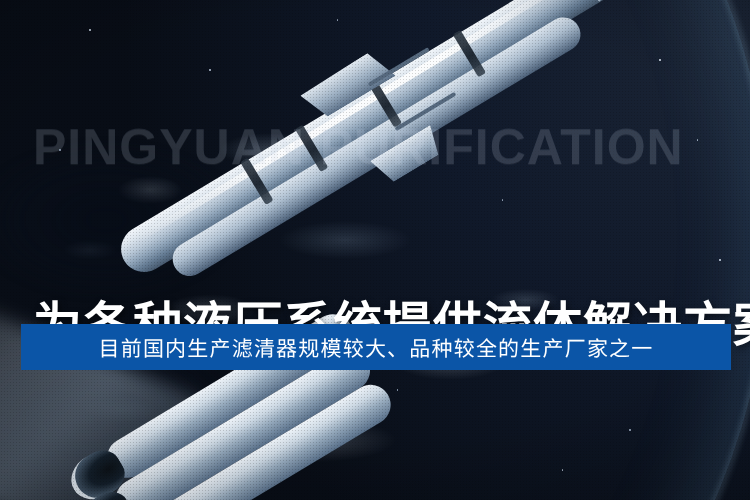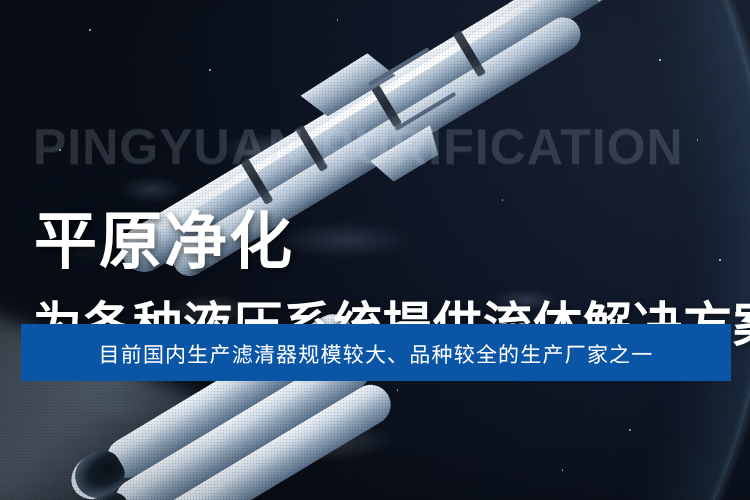--- a/index.html
+++ b/index.html
@@ -200,21 +200,21 @@
   .subhead{
     position:absolute;left:33px;top:258px;
     font-size:49px;font-weight:700;color:#ffffff;
     letter-spacing:1px;line-height:1.1;
     text-shadow:2px 3px 6px rgba(0,0,0,.5);
     white-space:nowrap;
   }
 
   .tagline-bar{
     position:absolute;left:21px;top:324px;
-    width:710px;height:57px;
+    width:710px;height:46px;
     background:#0b55a7;
     display:flex;align-items:center;justify-content:center;
   }
   .tagline-text{
     font-size:21px;font-weight:400;color:#ffffff;letter-spacing:1.2px;
     white-space:nowrap;
   }
 </style>
 </head>
 <body>
@@ -259,21 +259,20 @@
     </div>
 
     <div class="halftone"></div>
     <div class="vignette"></div>
   </div>
 
   <div class="content">
 
     <div class="watermark">PINGYUAN PURIFICATION</div>
 
-    <h1 class="headline">平原净化</h1>
 
     <h2 class="subhead">为各种液压系统提供流体解决方案</h2>
 
     <div class="tagline-bar">
       <span class="tagline-text">目前国内生产滤清器规模较大、品种较全的生产厂家之一</span>
     </div>
 
   </div>
 </div>
 

